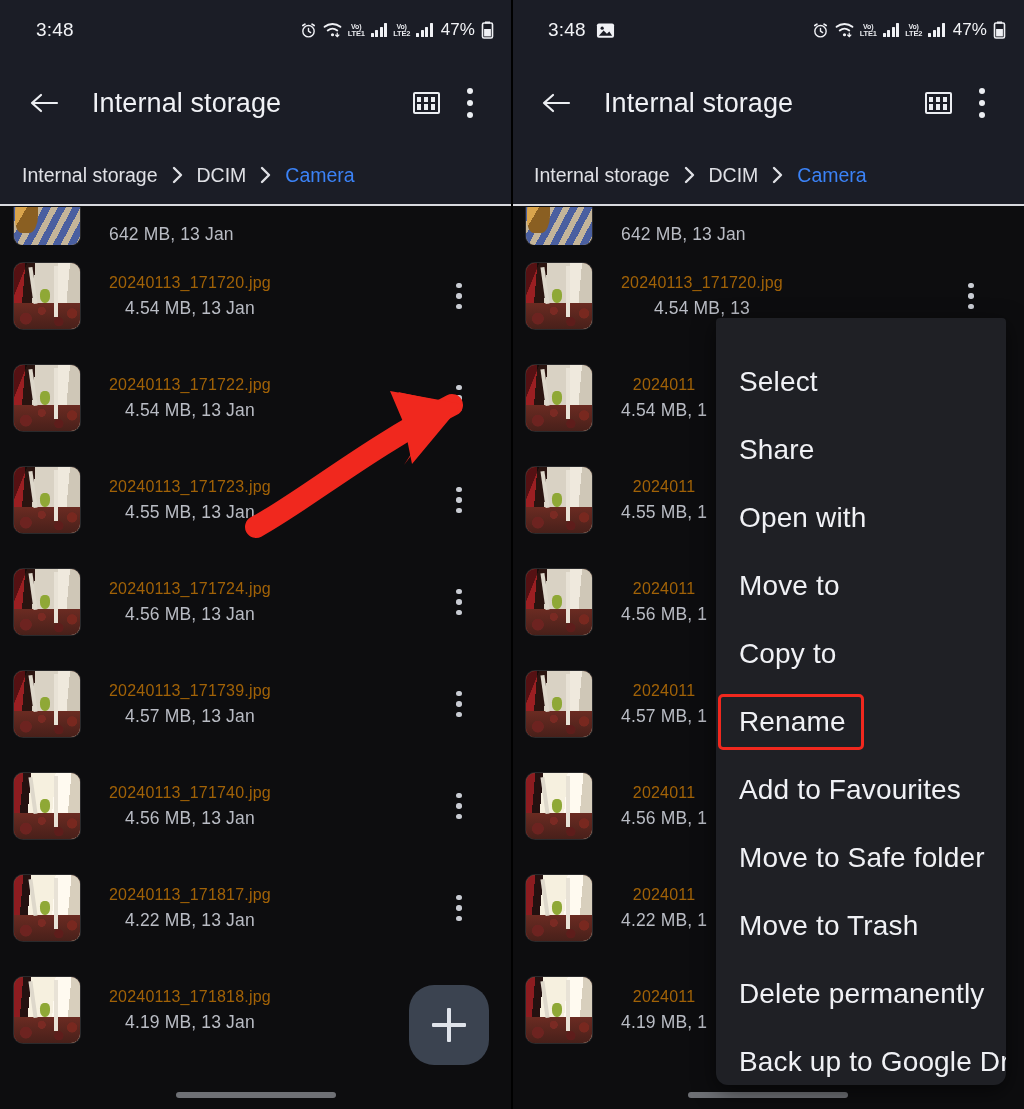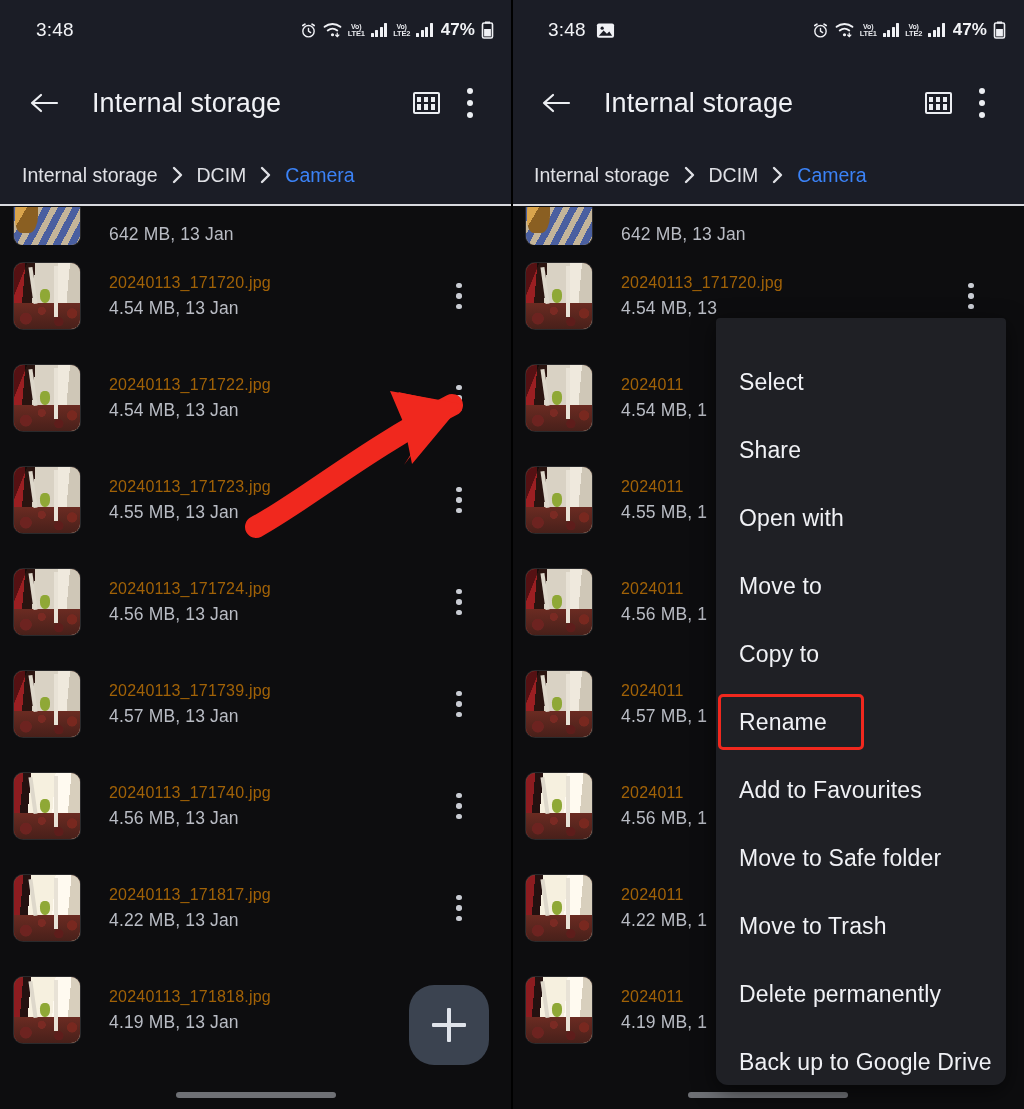--- a/index.html
+++ b/index.html
@@ -16,21 +16,21 @@
   
   .statusbar {
     position:absolute; top:0; left:0; width:512px; height:60px;
     background:#1b1d26;
     display:flex; align-items:center; padding:0 18px 0 36px;
   }
   .sb-time { font-size:19px; letter-spacing:.2px; color:#f2f3f6; font-weight:400; }
   .sb-left { display:flex; align-items:center; gap:10px; }
   .sb-right { margin-left:auto; display:flex; align-items:center; gap:6px; }
   .sb-icon { display:inline-flex; align-items:center; justify-content:center; }
-  .sb-batt-text { font-size:17px; color:#f2f3f6; margin-left:2px; letter-spacing:.1px;font-weight:bold;}
+  .sb-batt-text { font-size:17px; color:#f2f3f6; margin-left:2px; letter-spacing:.1px;}
   .lte-stack { display:flex; flex-direction:column; align-items:center; line-height:1; }
   .lte-stack .v { font-size:7px; font-weight:700; letter-spacing:-.2px;}
   .lte-stack .l { font-size:7.5px; font-weight:700; letter-spacing:-.2px;}
   .bars { display:flex; align-items:flex-end; gap:1.5px; height:14px; }
   .bars i { width:3px; background:#f0f1f5; display:block; border-radius:.5px;}
   .bars i:nth-child(1){height:4px;} .bars i:nth-child(2){height:7px;}
   .bars i:nth-child(3){height:10px;} .bars i:nth-child(4){height:14px;}
 
   
   .appbar {
@@ -86,21 +86,21 @@
   .thumb.alt .wheat {
     position:absolute; left:2%; top:18%; width:34%; height:64%;
     background:linear-gradient(120deg,#d9a44c 0 45%, #8a5f22 45% 100%);
     border-radius:50% 20% 40% 30%;
   }
   .thumb.lit .ph {
     background:
       linear-gradient(95deg, #8d1c20 0 13%, #241110 13% 24%, #f6f0df 24% 58%, #fffaf0 58% 80%, #d8cfbd 80% 100%),
       #8a5a46;
   }
-  .meta { margin-left:29px; display:flex; flex-direction:column; justify-content:center; }
+  .meta { margin-left:29px; display:flex; flex-direction:column; justify-content:center;text-align:center; }
   .fname { font-size:16px; color:#a16207; letter-spacing:.2px; line-height:1.25; }
   .fsub { font-size:17.5px; color:#b9bcc4; margin-top:5px; letter-spacing:.15px; }
   .row-menu { position:absolute; right:38px; top:50%; transform:translateY(-50%); width:30px; height:42px; display:flex; flex-direction:column; align-items:center; justify-content:center; gap:5px; }
   .row-menu span { width:5.5px; height:5.5px; border-radius:50%; background:#c9ccd3; display:block; }
 
   
   .kebab { display:flex; flex-direction:column; gap:6px; align-items:center; }
   .kebab span { width:6px; height:6px; border-radius:50%; background:#eceef2; }
 
   
@@ -122,21 +122,21 @@
   .navbar { position:absolute; left:0; bottom:0; width:512px; height:29px; display:flex; align-items:center; justify-content:center; }
   .navbar .pill { width:160px; height:6px; border-radius:3px; background:#6e7075; }
 
   
   .ctxmenu {
     position:absolute; left:716px; top:318px; width:290px; height:767px;
     background:#1f2025; border-radius:4px 4px 12px 12px;
     padding:30px 0 0 0; overflow:hidden; z-index:40;
     box-shadow:0 6px 22px rgba(0,0,0,.55);
   }
-  .mi { height:68px; display:flex; align-items:center; padding:0 0 0 23px; font-size:23px; color:#f0f1f5; letter-spacing:.15px; white-space:nowrap; }
+  .mi { height:68px; display:flex; align-items:center; padding:0 0 0 23px; font-size:28px; color:#f0f1f5; letter-spacing:.15px; white-space:nowrap; }
   .mi.highlight { position:relative; }
   .mi.highlight::after {
     content:""; position:absolute; left:2px; top:6px; width:140px; height:50px;
     border:3px solid #f0281e; border-radius:5px; pointer-events:none;
   }
 
   
   .arrow { position:absolute; left:0; top:0; width:512px; height:1109px; pointer-events:none; z-index:30; }
 
   

